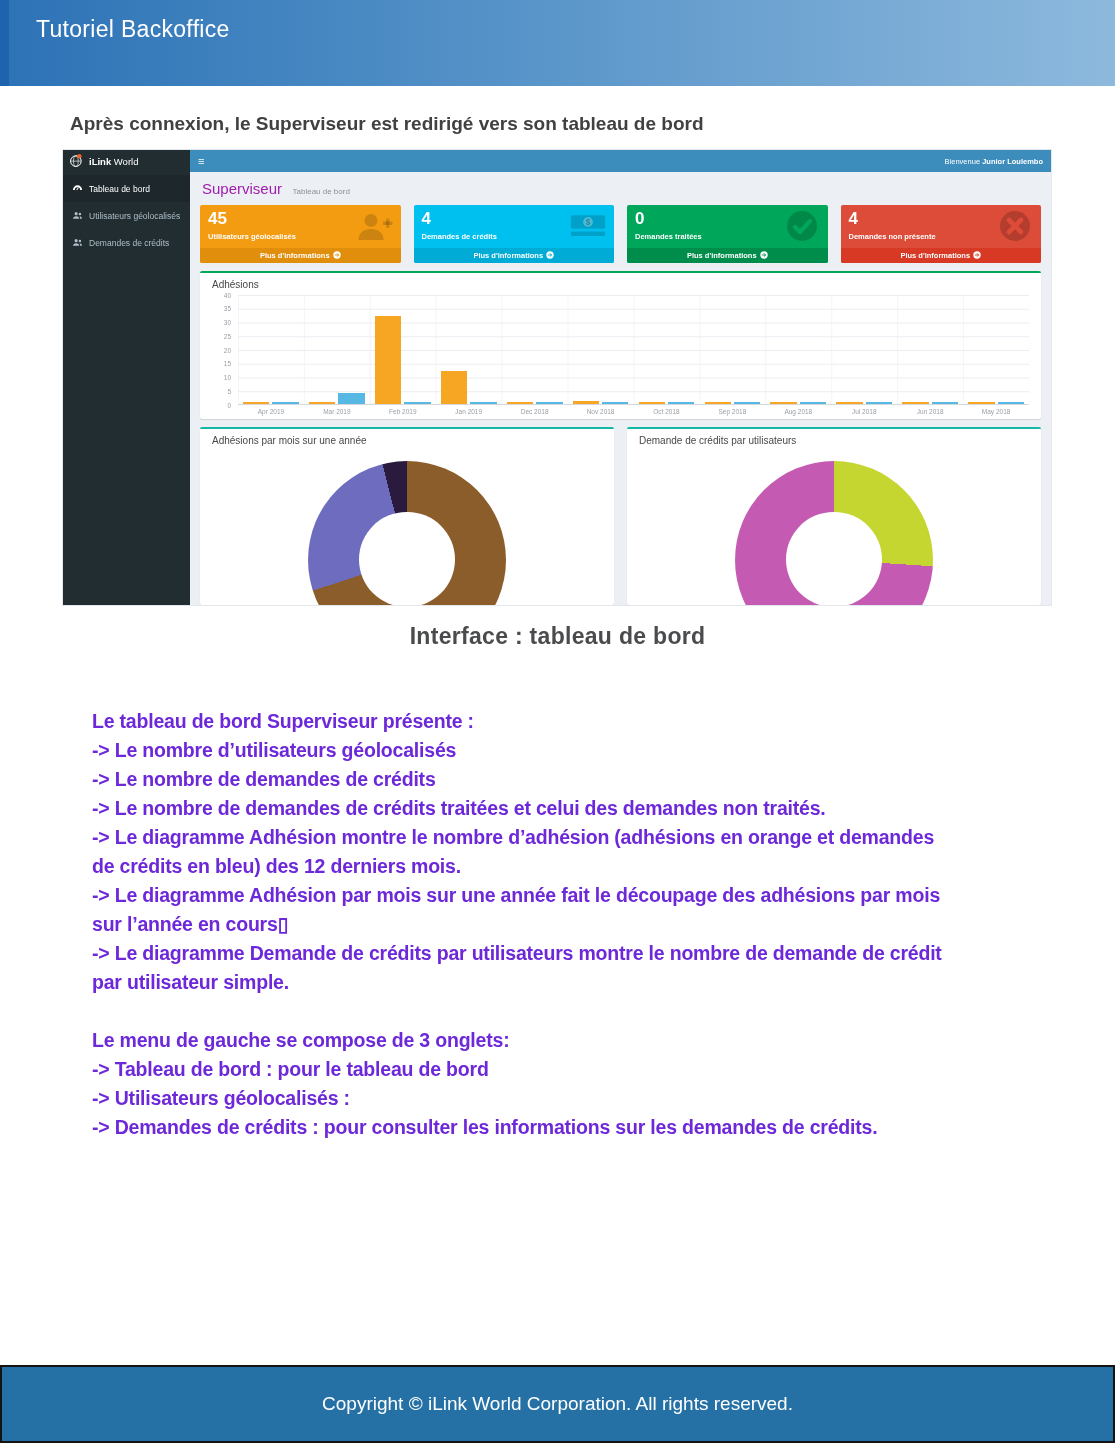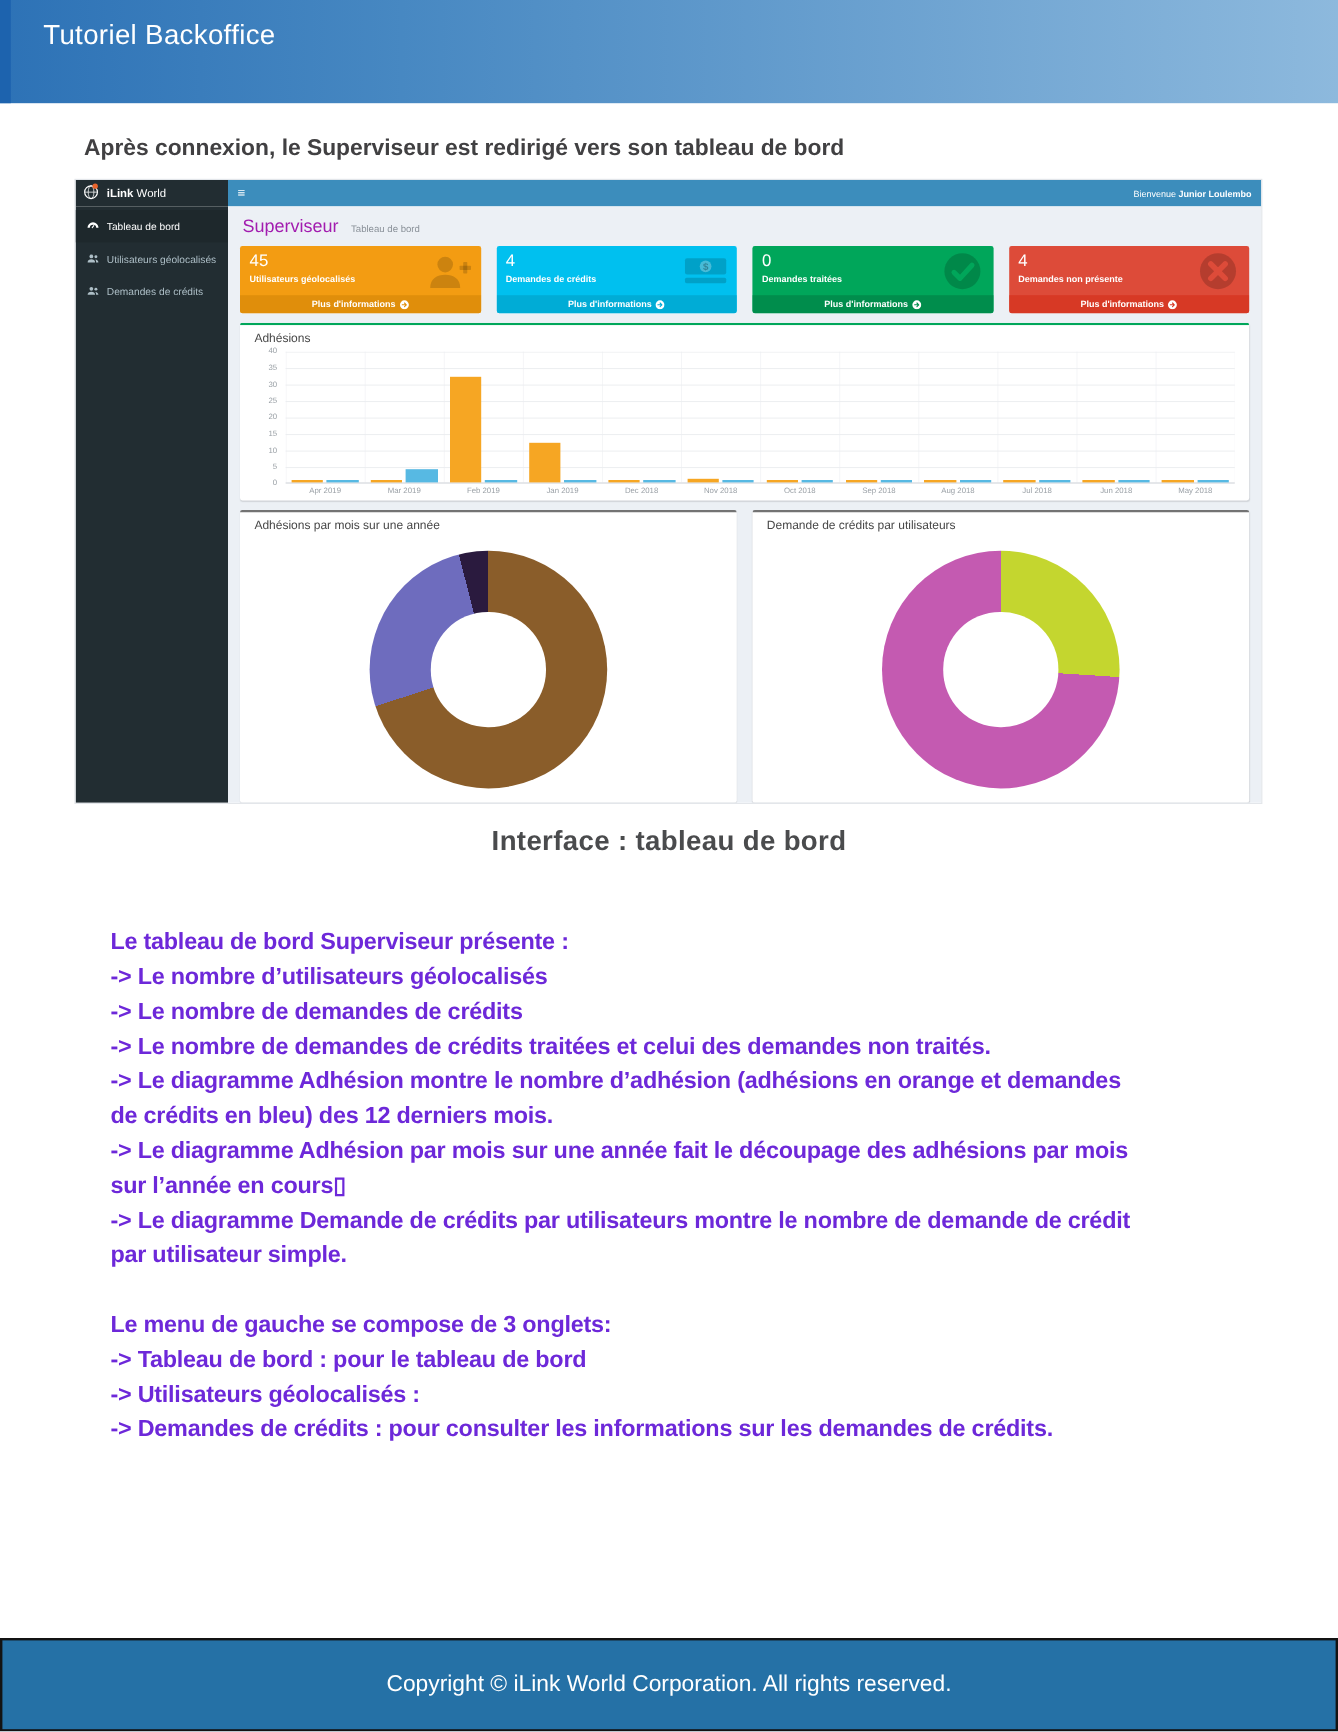--- a/index.html
+++ b/index.html
@@ -38,21 +38,21 @@
   }
   .doc-intro {
     margin: 27px 0 0 70px;
     font-size: 19px;
     font-weight: bold;
     color: #414042;
   }
 
   
   .screenshot {
-    width: 990px; height: 521px;
+    width: 990px; height: 457px;
     margin: 14px 0 0 62px;
     display: flex; flex-direction: column;
     overflow: hidden;
     border: 1px solid #e3e6ea;
   }
   .ss-topbar { height: 22px; display: flex; flex: none; }
   .brand {
     width: 127px; flex: none;
     background: #222d32; color: #fff;
     display: flex; align-items: center; gap: 5px;
@@ -83,21 +83,21 @@
     padding: 5px 10px 0 10px;
     display: flex; flex-direction: column; overflow: hidden;
   }
   .content-header { padding: 3px 0 7px 2px; }
   .ch-title { font-size: 15px; color: #a21caf; }
   .ch-sub { font-size: 8px; color: #8a9199; margin-left: 6px; }
 
   .cards { display: flex; gap: 13px; flex: none; }
   .card { flex: 1; position: relative; color: #fff; border-radius: 2px; overflow: hidden; }
   .card-body { padding: 4px 8px 7px; position: relative; min-height: 41px; }
-  .card-value { font-size: 14px; font-weight: normal; line-height: 1.15; }
+  .card-value { font-size: 17px; font-weight: bold; line-height: 1.15; }
   .card-label { font-size: 7.5px; font-weight: bold; margin-top: 3px; }
   .card-bigicon { position: absolute; right: 7px; top: 5px; width: 38px; height: 32px; }
   .card-bigicon svg { width: 100%; height: 100%; }
   .card-footer {
     display: flex; align-items: center; justify-content: center; gap: 3px;
     padding: 3px 0; font-size: 7.5px; font-weight: bold; color: #fff; cursor: pointer;
   }
   .card-footer .icon { width: 8px; height: 8px; display: inline-flex; }
 
   .box { background: #fff; margin-top: 8px; border-radius: 2px; box-shadow: 0 1px 1px rgba(0,0,0,.12); }
@@ -114,21 +114,21 @@
       linear-gradient(to bottom, #ebedf0 1px, transparent 1px),
       linear-gradient(to right, #f4f5f7 1px, transparent 1px);
     background-size: 100% 13.75px, 8.3333% 100%;
   }
   .bar-group { flex: 1; height: 100%; display: flex; align-items: flex-end; justify-content: center; gap: 3px; }
   .bar { width: 40%; }
   .bar-xrow { display: flex; padding-left: 26px; }
   .bar-xlabel { flex: 1; text-align: center; font-size: 6.5px; color: #9aa0a6; padding: 3px 0 2px; }
 
   .donut-row { display: flex; gap: 13px; flex: 1; min-height: 0; }
-  .box-donut { flex: 1; border-top: 2px solid #737373; padding: 4px 12px; overflow: hidden; }
+  .box-donut { flex: 1; border-top: 2px solid #14b8a6; padding: 4px 12px; overflow: hidden; }
   .donut { width: 198px; height: 198px; border-radius: 50%; margin: 10px auto 0; position: relative; }
   .donut::after { content:""; position:absolute; inset:26%; background:#fff; border-radius:50%; }
 
   
   .caption {
     margin-top: 17px; text-align: center;
     font-size: 23px; font-weight: bold; color: #4a4b4d; letter-spacing: .3px;
   }
   .bodytext { margin-left: 92px; font-size: 19.5px; font-weight: bold; color: #6d28d9; letter-spacing: -0.2px; }
   .bodytext .line { line-height: 29px; white-space: nowrap; }

